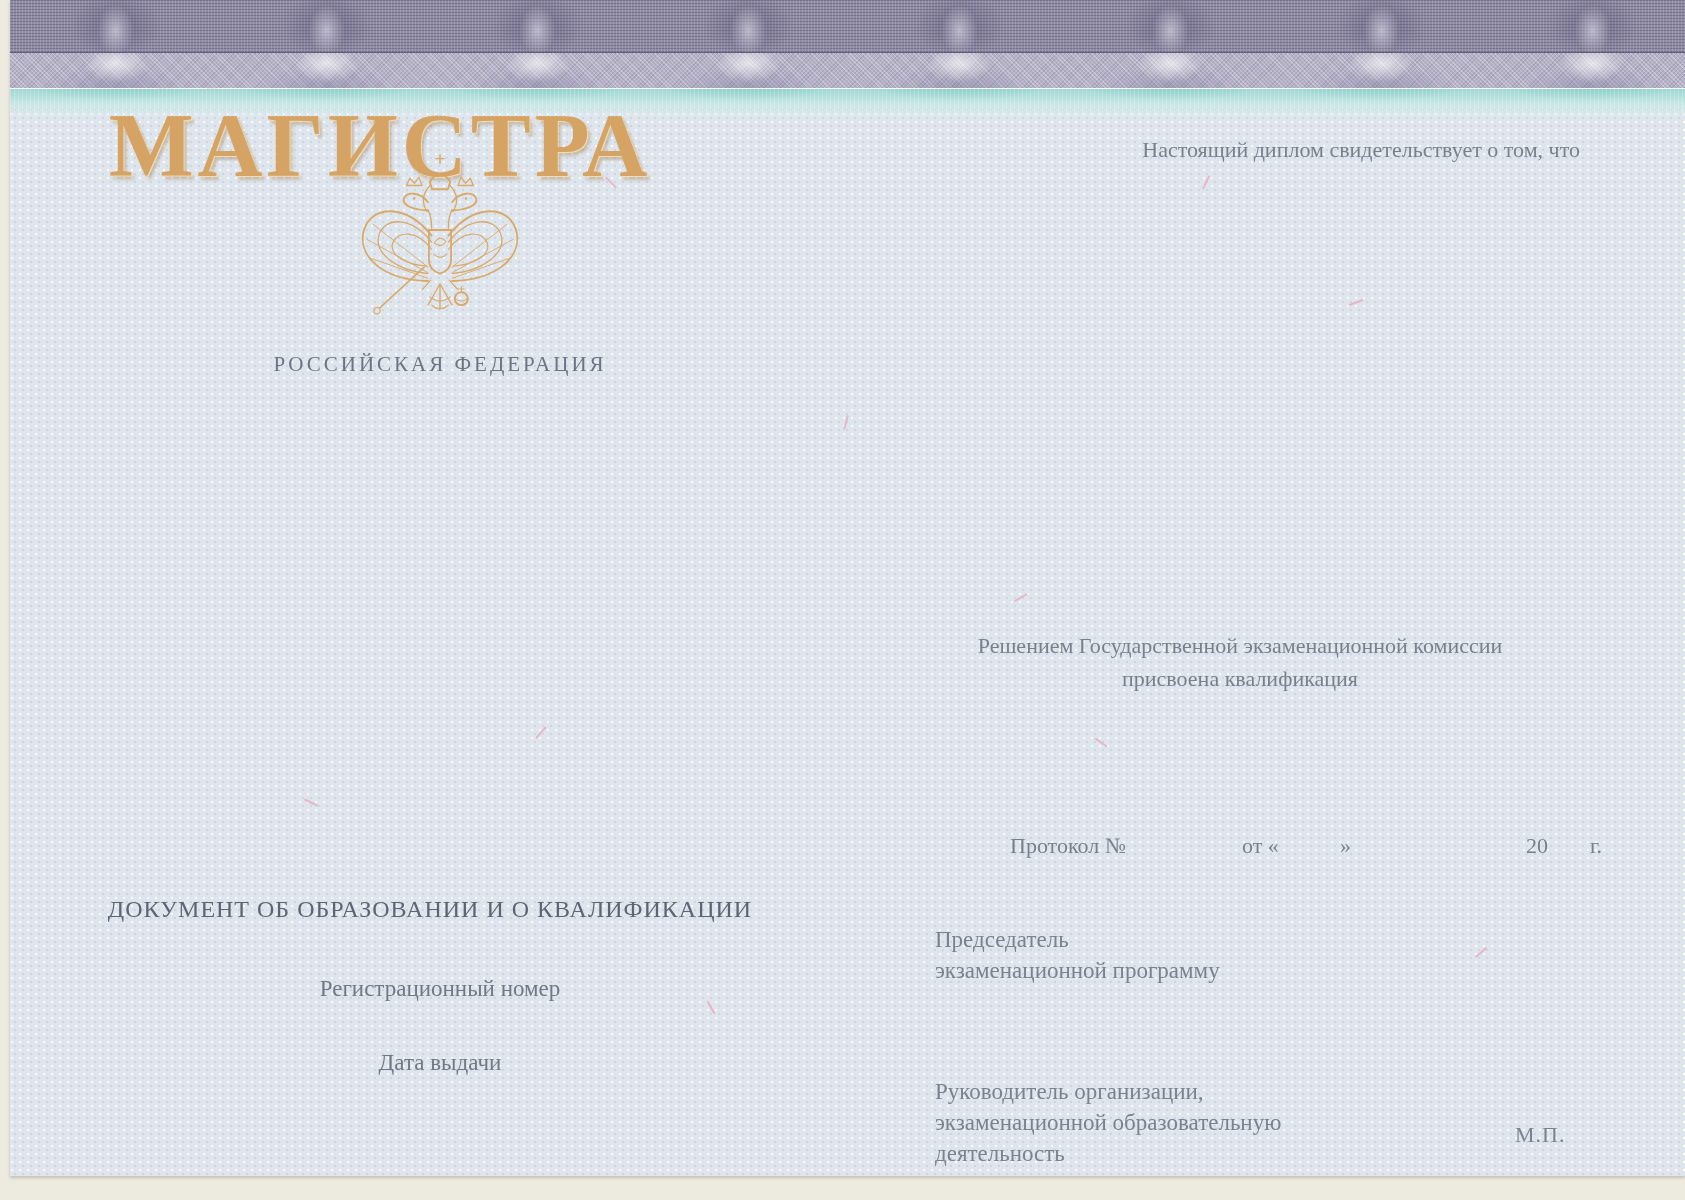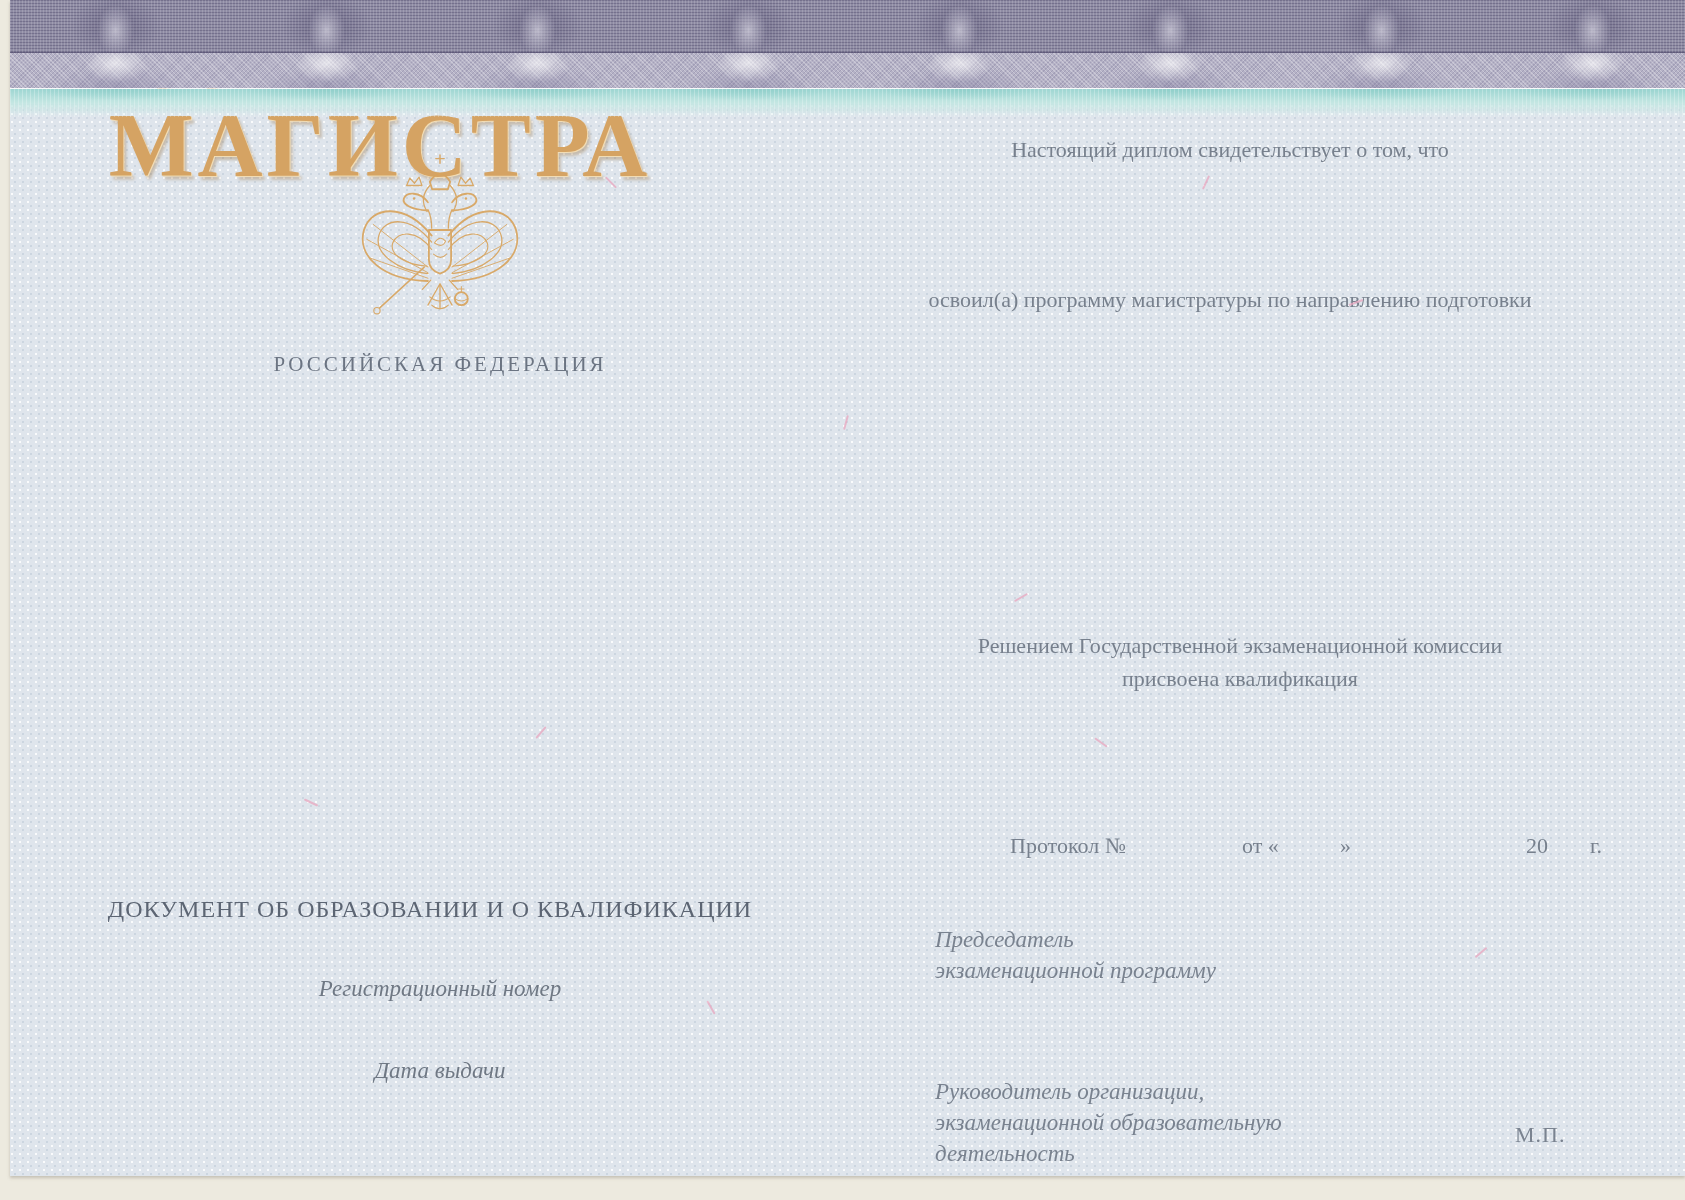--- a/index.html
+++ b/index.html
@@ -46,32 +46,32 @@
     background-image:
       repeating-linear-gradient(90deg, rgba(255,255,255,.25) 0 1px, transparent 1px 4px),
       radial-gradient(ellipse 105px 14px at 50% 0%, rgba(130,200,195,.55), rgba(130,200,195,0) 80%),
       linear-gradient(180deg,#9ed6d2 0%,#c3e6e2 48%, rgba(223,229,236,0) 100%);
     background-size:auto,211px 28px,auto;
     border-top:1px solid rgba(255,255,255,.75);
   }
   
   .t{position:absolute;color:#77808d;}
   .center{text-align:center;}
-  .it{font-style:italic;}
+  .it{}
   .country{top:352px;left:100px;width:660px;font-size:21px;letter-spacing:3px;color:#6b7482;}
   .title{
     top:528px;left:60px;width:740px;text-align:center;
     font-size:90px;line-height:97px;letter-spacing:4px;font-weight:bold;
     color:#d5a363;
     text-shadow:1px 1px 0 #f1dcb5, 3px 4px 3px rgba(150,108,56,.35);
   }
   .doctype{top:896px;left:70px;width:700px;font-size:24px;letter-spacing:1px;color:#5c6573;}
   .reglabel{top:976px;left:120px;width:620px;font-size:23px;color:#6f7884;}
-  .datelabel{top:1050px;left:120px;width:620px;font-size:23px;color:#6f7884;margin-top:8px;}
-  .certifies{top:137px;left:870px;width:700px;font-size:22px;}
+  .datelabel{top:1050px;left:120px;width:620px;font-size:23px;color:#6f7884;}
+  .certifies{top:137px;left:870px;width:700px;font-size:22px;text-align:right;}
   .program{top:287px;left:845px;width:750px;font-size:22px;}
   .attest{top:556px;left:855px;width:740px;font-size:22px;}
   .decision{top:629px;left:880px;width:700px;font-size:22px;line-height:33px;}
   .protocol-row{top:833px;left:0;width:1685px;height:30px;font-size:22px;}
   .protocol-row span{position:absolute;top:0;}
   .p-label{left:958px;margin-left:42px;}
   .p-from{left:1232px;}
   .p-close{left:1330px;}
   .p-year{left:1516px;}
   .p-suffix{left:1580px;}
@@ -142,21 +142,20 @@
     </div>
 
     <div class="t center doctype">ДОКУМЕНТ ОБ ОБРАЗОВАНИИ И О КВАЛИФИКАЦИИ</div>
 
     <div class="t center it reglabel">Регистрационный номер</div>
 
     <div class="t center it datelabel">Дата выдачи</div>
 
     <div class="t center certifies">Настоящий диплом свидетельствует о том, что</div>
 
-    <div class="t center program">освоил(а) программу магистратуры по направлению подготовки</div>
 
 
     <div class="t center decision">
       <div>Решением Государственной экзаменационной комиссии</div>
       <div>присвоена квалификация</div>
     </div>
 
     <div class="t protocol-row">
       <span class="p-label">Протокол №</span>
       <span class="p-from">от «</span>

